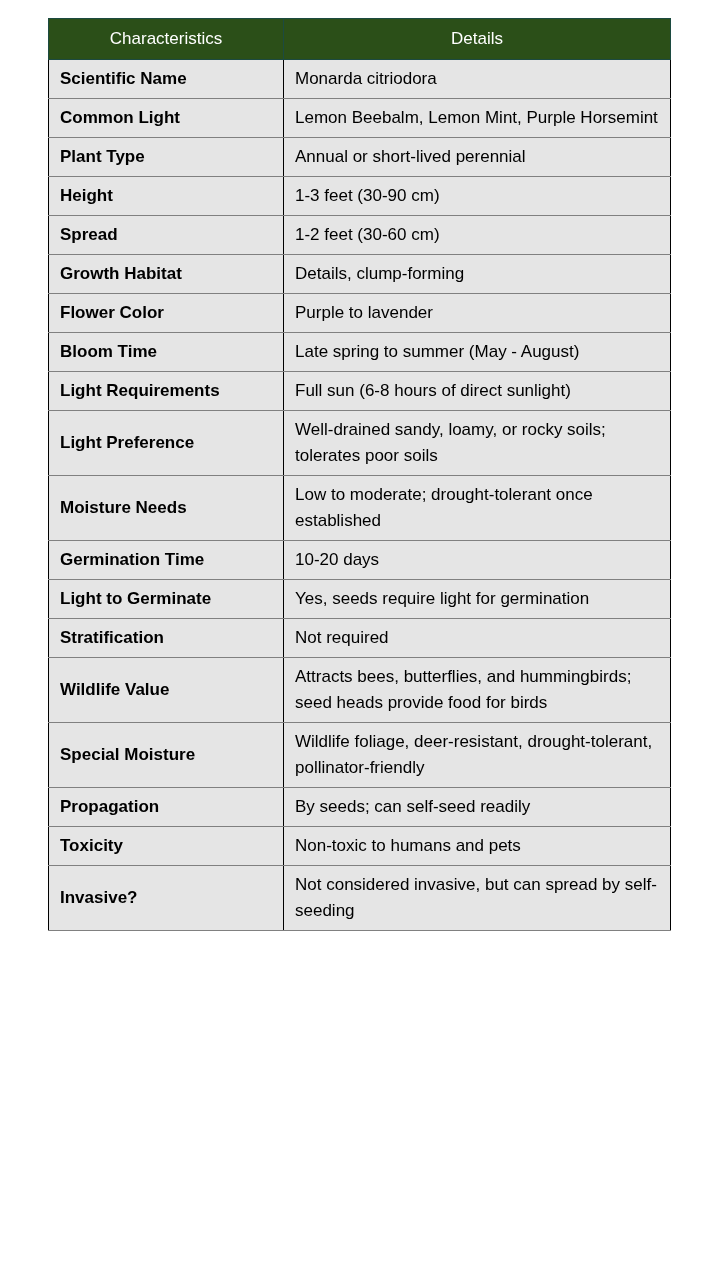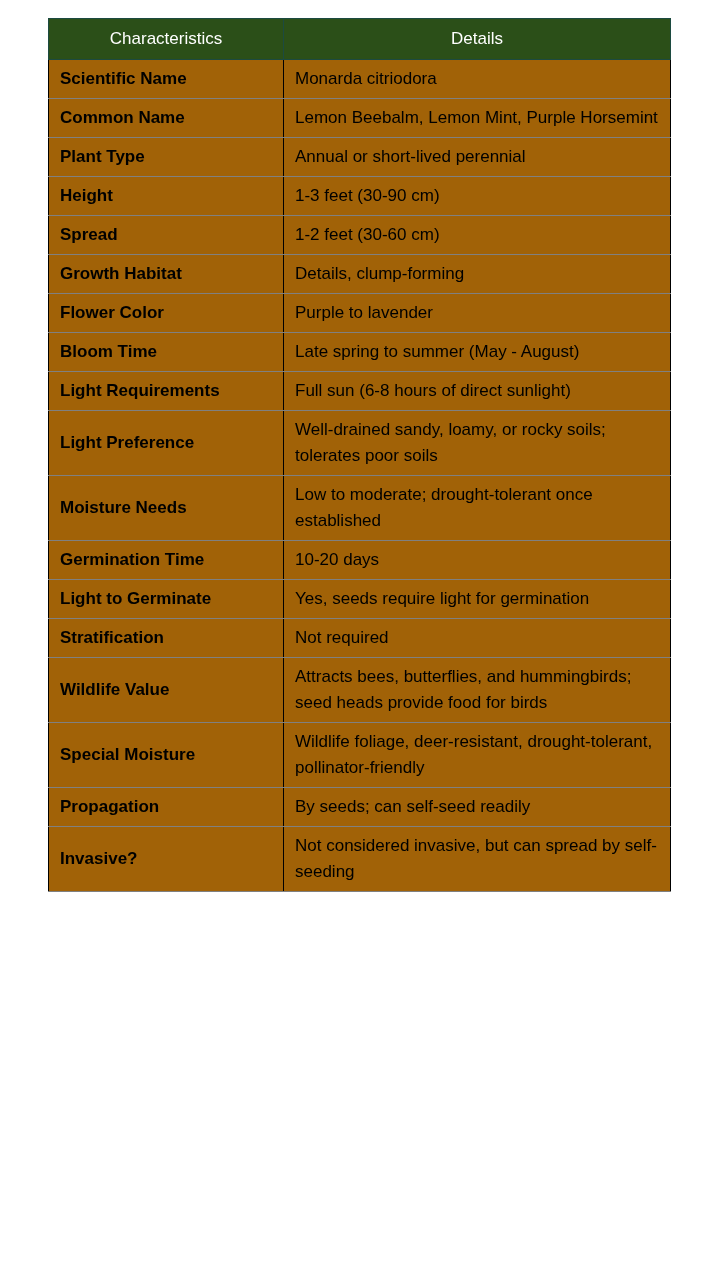--- a/index.html
+++ b/index.html
@@ -35,21 +35,21 @@
   .plant-table td {
     font-size: 17px;
     color: #000000;
     line-height: 26px;
     padding: 6px 10px 6px 11px;
     vertical-align: middle;
     border-top: 1px solid #808080;
     border-bottom: 1px solid #808080;
     border-left: 1px solid #000000;
     border-right: 1px solid #000000;
-    background: #a16207;
+    background: #e5e5e5;
   }
   .plant-table td.char-cell {
     font-weight: 700;
     width: 235px;
   }
   .plant-table col.c1 { width: 235px; }
   .plant-table col.c2 { width: 387px; }
   .plant-table tbody tr:last-child td {
     border-bottom: 1px solid #808080;
   }
@@ -68,21 +68,21 @@
       <th>Details</th>
     </tr>
   </thead>
   <tbody id="table-body">
   <tr>
     <td class="char-cell">Scientific Name</td>
     <td class="detail-cell">Monarda citriodora</td>
   </tr>
 
   <tr>
-    <td class="char-cell">Common Name</td>
+    <td class="char-cell">Common Light</td>
     <td class="detail-cell">Lemon Beebalm, Lemon Mint, Purple Horsemint</td>
   </tr>
 
   <tr>
     <td class="char-cell">Plant Type</td>
     <td class="detail-cell">Annual or short-lived perennial</td>
   </tr>
 
   <tr>
     <td class="char-cell">Height</td>
@@ -147,20 +147,24 @@
   <tr>
     <td class="char-cell">Special Moisture</td>
     <td class="detail-cell">Wildlife foliage, deer-resistant, drought-tolerant, pollinator-friendly</td>
   </tr>
 
   <tr>
     <td class="char-cell">Propagation</td>
     <td class="detail-cell">By seeds; can self-seed readily</td>
   </tr>
 
+  <tr>
+    <td class="char-cell">Toxicity</td>
+    <td class="detail-cell">Non-toxic to humans and pets</td>
+  </tr>
 
 
   <tr>
     <td class="char-cell">Invasive?</td>
     <td class="detail-cell">Not considered invasive, but can spread by self-seeding</td>
   </tr>
 </tbody>
 </table>
 
 </body></html>

